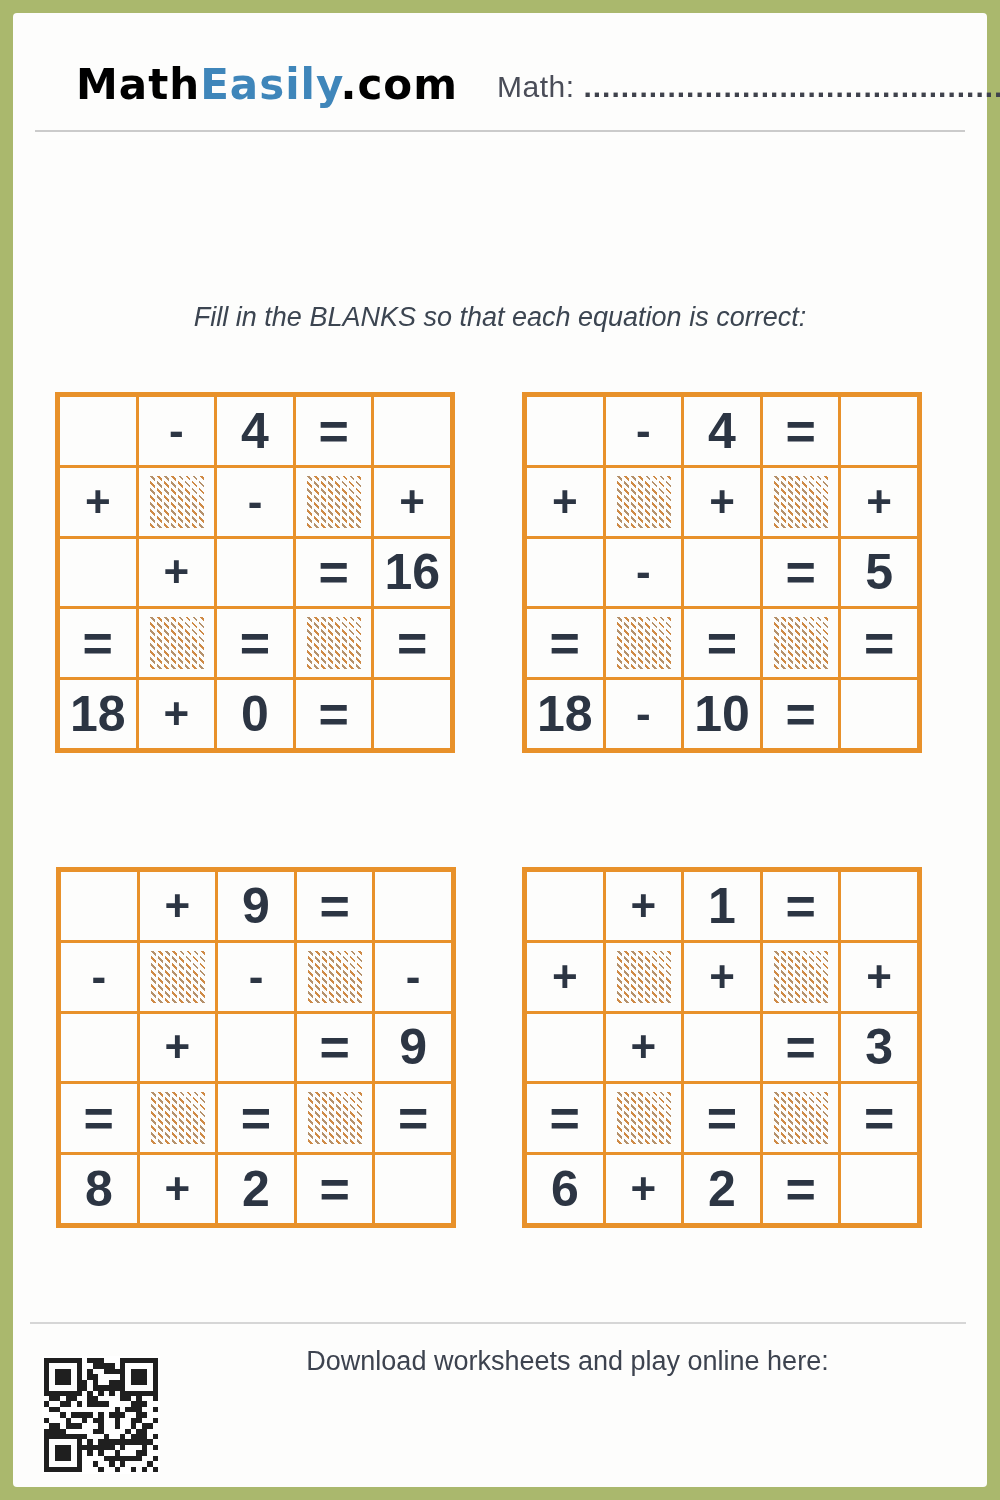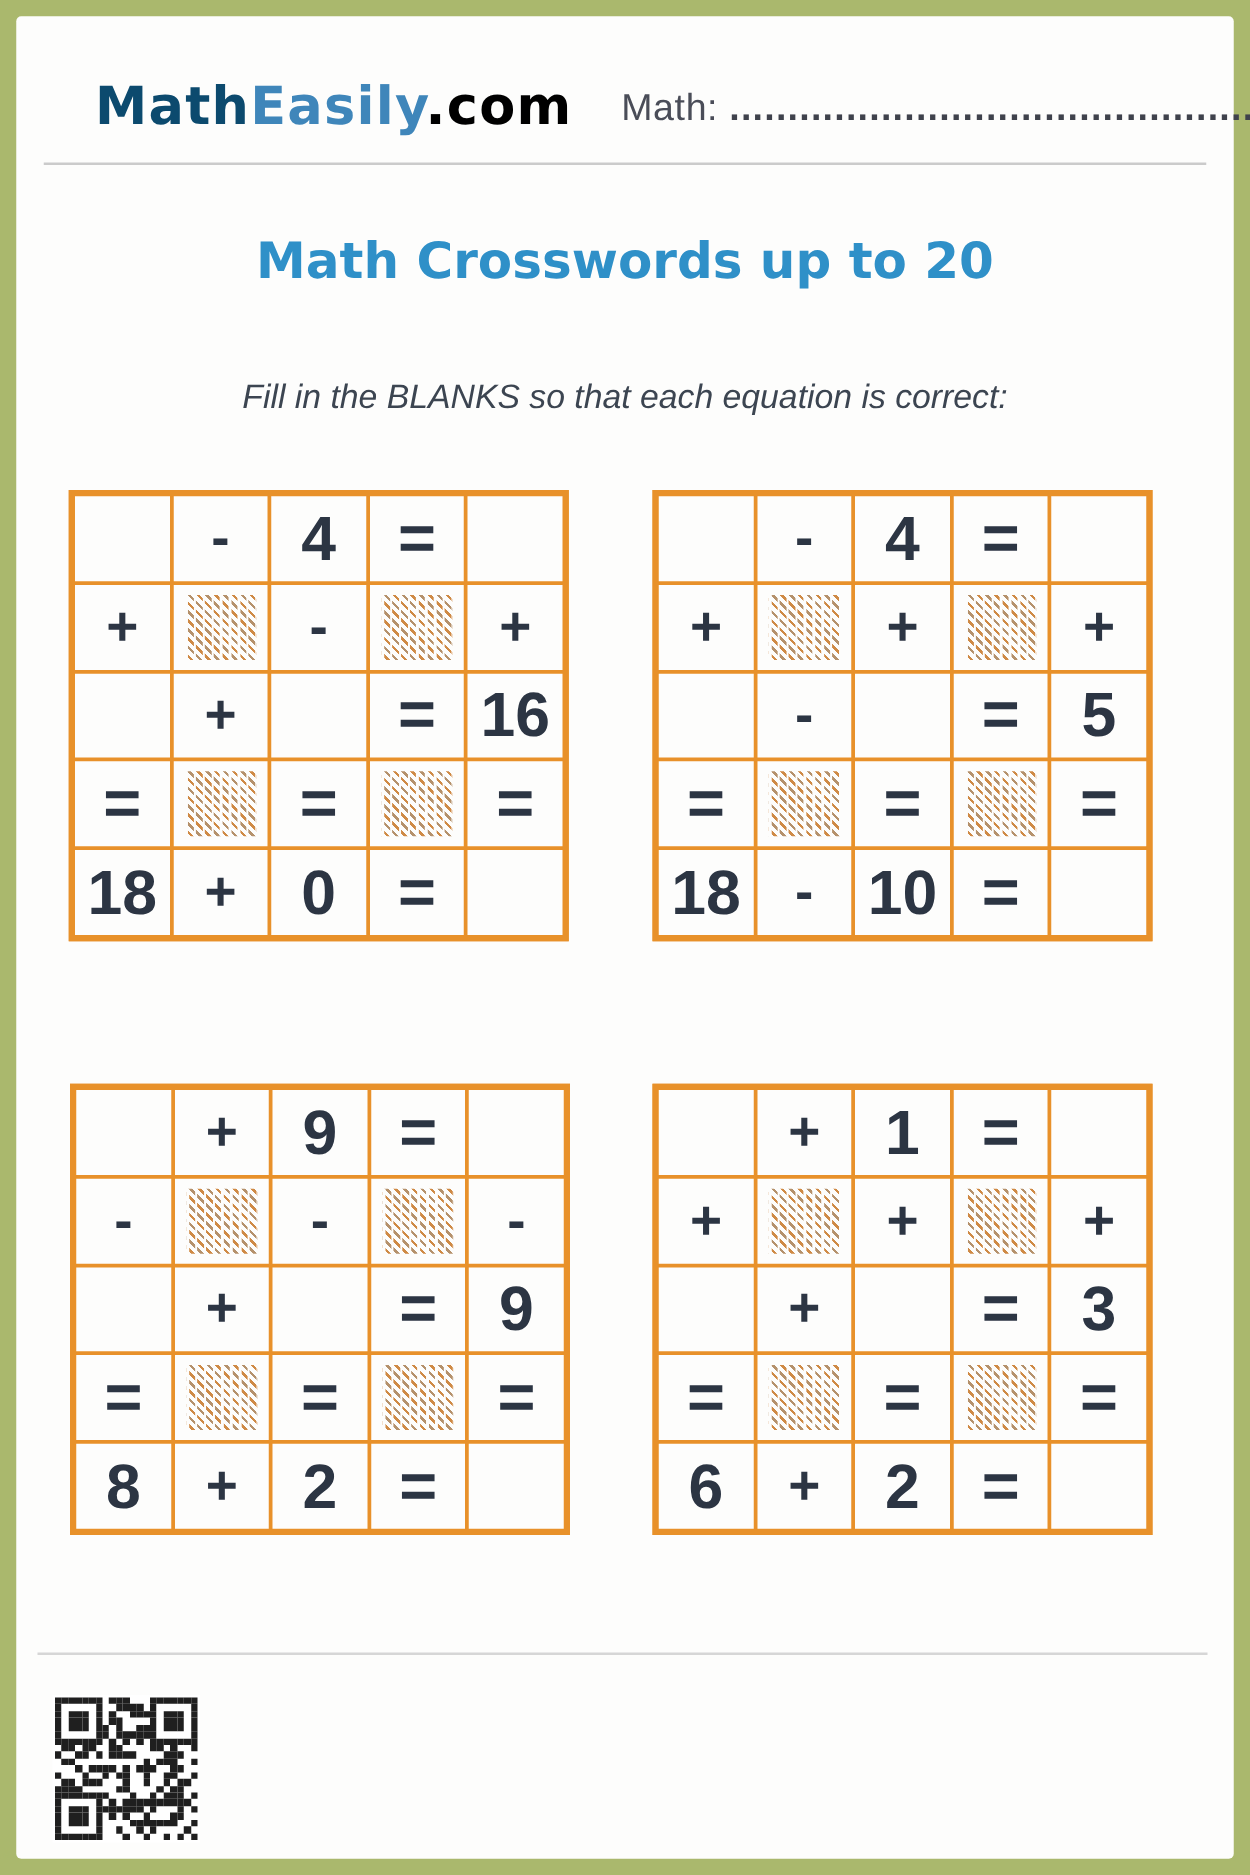--- a/index.html
+++ b/index.html
@@ -14,21 +14,21 @@
   .sheet{
     position:absolute;left:13px;top:13px;right:13px;bottom:13px;
     background:#fdfdfc;border-radius:4px;
   }
   
   .logo{
     position:absolute;left:76px;top:60px;
     font-family:"DejaVu Sans", sans-serif;
     font-weight:bold;font-size:42px;letter-spacing:1px;white-space:nowrap;
   }
-  .logo .lg-math{color:#0c4a6e;text-align:right;}
+  .logo .lg-math{color:#000000;text-align:right;}
   .logo .lg-easily{color:#3f86ba;}
   .logo .lg-com{color:#000000;}
   .name-line{
     position:absolute;left:497px;top:70px;
     font-size:30px;color:#4a4d58;white-space:nowrap;letter-spacing:0.5px;
   }
   .name-dots{letter-spacing:1px;font-weight:bold;color:#3f424c;}
   .divider{
     position:absolute;height:2px;background:#cbcbcb;
   }
@@ -101,21 +101,20 @@
     <span class="lg-math">Math</span><span class="lg-easily">Easily</span><span class="lg-com">.com</span>
   </div>
 
   <div class="name-line">
     <span>Math:</span>
     <span class="name-dots">.................................................</span>
   </div>
 
   <div class="divider top"></div>
 
-  <div class="title">Math Crosswords up to 20</div>
   <div class="instruction">Fill in the BLANKS so that each equation is correct:</div>
 
   <div class="grid g1">
       <div class="cell"></div>
       <div class="cell op">-</div>
       <div class="cell">4</div>
       <div class="cell eq">=</div>
       <div class="cell"></div>
       <div class="cell op">+</div>
       <div class="cell">
@@ -690,14 +689,15 @@
       <div class="qm"></div>
       <div></div>
       <div></div>
       <div class="qm"></div>
       <div></div>
       <div class="qm"></div>
       <div></div>
       <div class="qm"></div>
     </div>
   <div class="footer-text">
+    <p class="footer-line">Download worksheets and play online here:</p>
   </div>
 </div>
 
 </body></html>

